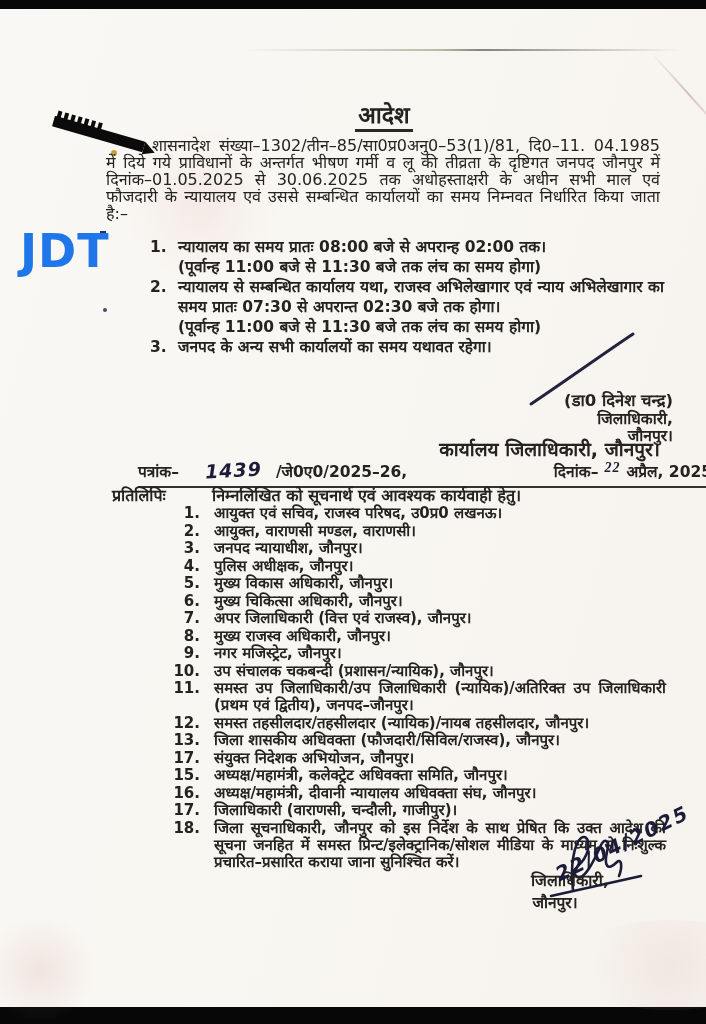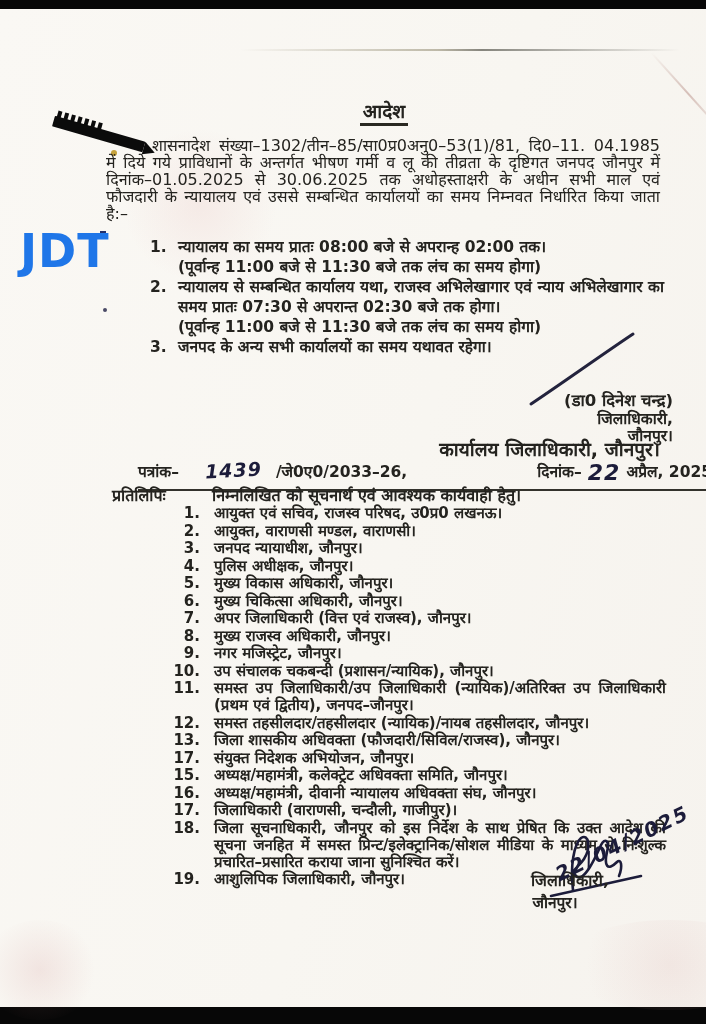--- a/index.html
+++ b/index.html
@@ -20,38 +20,38 @@
     background:linear-gradient(90deg,transparent,rgba(80,70,30,.35) 45%,rgba(20,20,10,.5) 55%,transparent);}
   .crease-d{position:absolute;top:52px;left:652px;width:110px;height:1.5px;transform:rotate(48deg);transform-origin:left top;
     background:linear-gradient(90deg,transparent,rgba(150,90,80,.35),transparent);}
   .watermark{position:absolute;left:20px;top:224px;font-size:46px;font-weight:800;letter-spacing:1px;}
   .staple{position:absolute;left:48px;top:103px;}
   .dot-y{position:absolute;left:111px;top:150px;width:6px;height:6px;border-radius:50%;background:#c6a23c;}
   .artifact-b1{position:absolute;left:100px;top:231px;width:6px;height:7px;background:#23306b;}
   .artifact-b2{position:absolute;left:103px;top:308px;width:4px;height:4px;background:#4a4a66;border-radius:50%;}
 
   .order-title-wrap{position:absolute;left:108px;top:98px;width:552px;text-align:center;}
-  .order-title{font-size:19px;font-weight:700;border-bottom:3px solid #2a2922;padding:0 3px 1px;}
+  .order-title{font-size:23px;font-weight:700;border-bottom:3px solid #2a2922;padding:0 3px 1px;}
   .order-body{position:absolute;left:106px;top:137px;width:554px;font-size:16px;line-height:17px;
     font-weight:400;text-align:justify;text-indent:46px;}
   .order-list{position:absolute;left:150px;top:237px;width:514px;font-size:15.5px;font-weight:600;}
   .o-item{display:grid;grid-template-columns:24px 1fr;column-gap:4px;line-height:20px;}
   .o-text{text-align:justify;}
 
   .sign-stroke-top{position:absolute;left:523px;top:328px;}
   .sign-top{position:absolute;left:468px;top:388px;width:205px;text-align:right;font-weight:700;}
   .sign-top .nm{font-size:16.5px;}
   .sign-top .ln{font-size:15.5px;line-height:17px;}
 
   .office-head{position:absolute;left:108px;top:436px;width:552px;text-align:right;font-size:19px;font-weight:700;}
   .patrank-row{position:absolute;left:118px;top:459px;width:574px;display:flex;align-items:baseline;
     border-bottom:2.4px solid #33322c;padding-bottom:4px;font-weight:700;font-size:15.5px;margin-left:20px;}
   .hand{font-style:italic;font-weight:600;letter-spacing:1px;color:#2b2b33;}
   .hw-no{font-size:19px;margin:0 14px 0 26px;transform:rotate(-3deg);}
-  .hw-day{font-size:22px;margin:0 6px;}
+  .hw-day{font-size:14px;margin:0 6px;font-family:Liberation Serif, serif;}
   .date-grp{margin-left:auto;display:flex;align-items:flex-start;}
   .pratilipi-row{position:absolute;left:112px;top:484px;display:flex;font-weight:700;font-size:16px;}
   .pratilipi-row .lbl{width:100px;}
 
   .copy-list{position:absolute;left:128px;top:505px;width:538px;font-size:15px;font-weight:600;}
   .c-item{display:grid;grid-template-columns:72px 1fr;column-gap:14px;line-height:17px;margin-bottom:0.5px;}
   .c-num{text-align:right;font-weight:700;}
   .c-text{text-align:justify;}
 
   .sign-bottom-scribble{position:absolute;left:545px;top:832px;}
@@ -138,21 +138,21 @@
     <div class="nm">(डा0 दिनेश चन्द्र)</div>
     <div class="ln">जिलाधिकारी,</div>
     <div class="ln">जौनपुर।</div>
   </div>
 
   <div class="office-head">कार्यालय जिलाधिकारी, जौनपुर।</div>
 
   <div class="patrank-row">
     <span>पत्रांक–</span>
     <span class="hand hw-no" style="color: rgb(28, 28, 58);">1439</span>
-    <span>/जे0ए0/2033–26,</span>
+    <span>/जे0ए0/2025–26,</span>
     <span class="date-grp">
       <span>दिनांक–</span>
       <span class="hand hw-day" style="color: rgb(28, 28, 58);">22</span>
       <span>अप्रैल, 2025</span>
     </span>
   </div>
 
   <div class="pratilipi-row">
     <span class="lbl">प्रतिलिपिः</span>
     <span>निम्नलिखित को सूचनार्थ एवं आवश्यक कार्यवाही हेतु।</span>
@@ -242,24 +242,20 @@
   <div class="c-item">
     <span class="c-num">17.</span>
     <span class="c-text">जिलाधिकारी (वाराणसी, चन्दौली, गाजीपुर)।</span>
   </div>
 
   <div class="c-item">
     <span class="c-num">18.</span>
     <span class="c-text">जिला सूचनाधिकारी, जौनपुर को इस निर्देश के साथ प्रेषित कि उक्त आदेश की सूचना जनहित में समस्त प्रिन्ट/इलेक्ट्रानिक/सोशल मीडिया के माध्यम से निःशुल्क प्रचारित–प्रसारित कराया जाना सुनिश्चित करें।</span>
   </div>
 
-  <div class="c-item">
-    <span class="c-num">19.</span>
-    <span class="c-text">आशुलिपिक जिलाधिकारी, जौनपुर।</span>
-  </div>
 </div>
 
   <div class="sign-bottom-scribble">
     <svg width="115" height="78" viewBox="0 0 115 78">
       <g stroke="#1c1c3a" stroke-width="2.6" fill="none" stroke-linecap="round">
         <path d="M28,58 C25,34 29,12 36,6 C44,1 46,16 39,27 C33,36 25,38 31,44 C39,52 52,22 56,13 C60,5 65,9 62,20 C59,33 62,40 72,30 C76,26 78,34 74,44"></path>
         <path d="M6,64 L96,44"></path>
       </g>
     </svg>
   </div>

